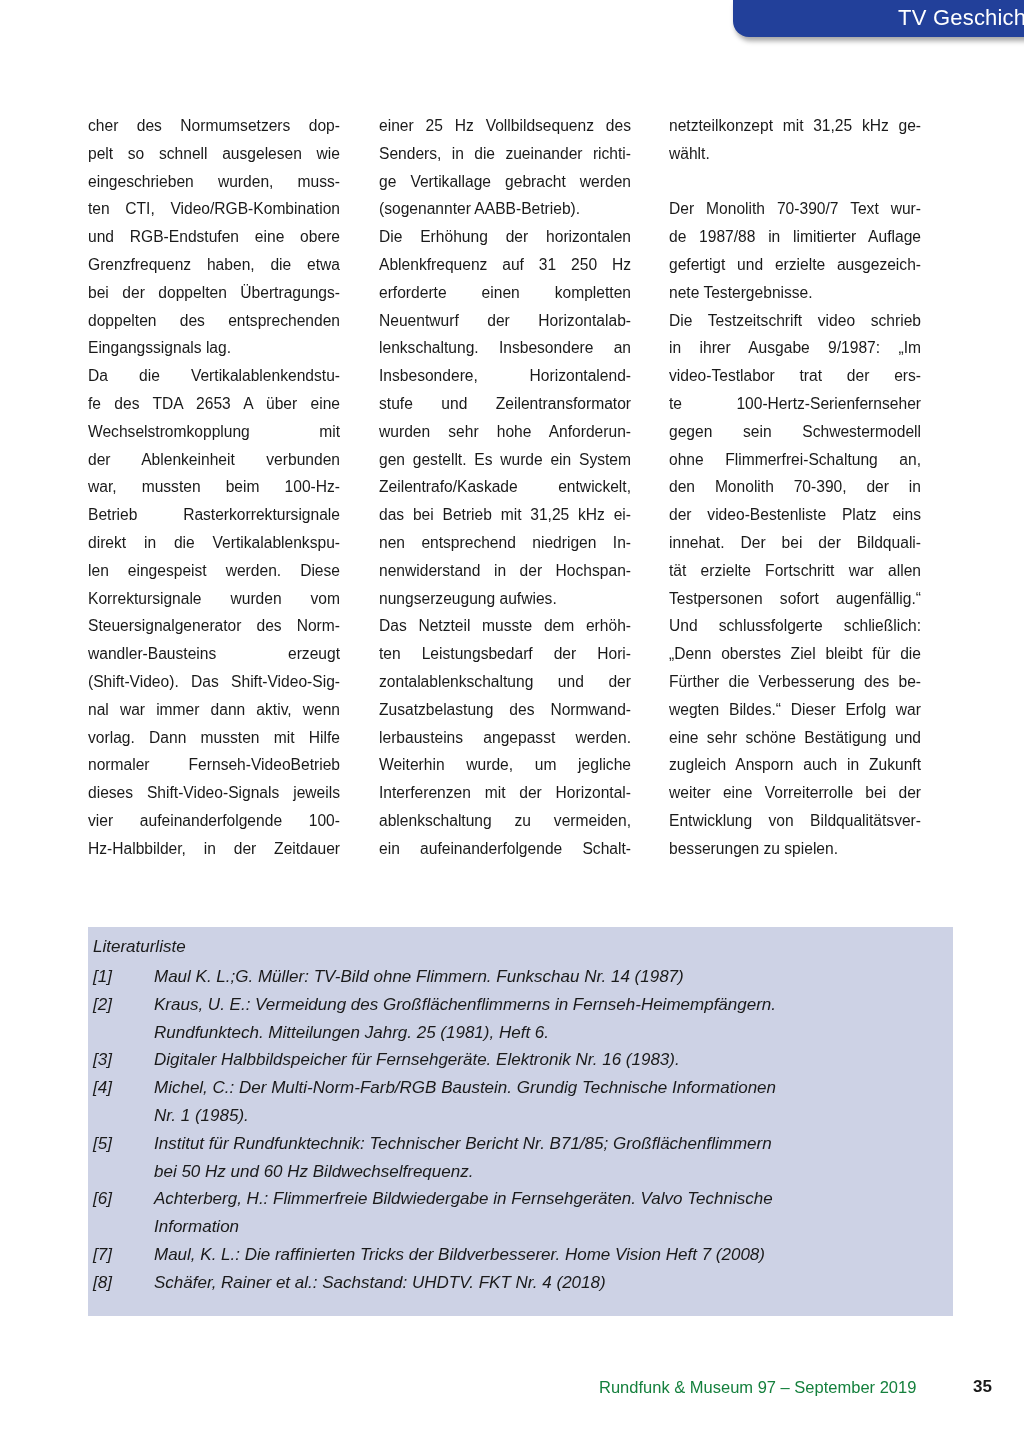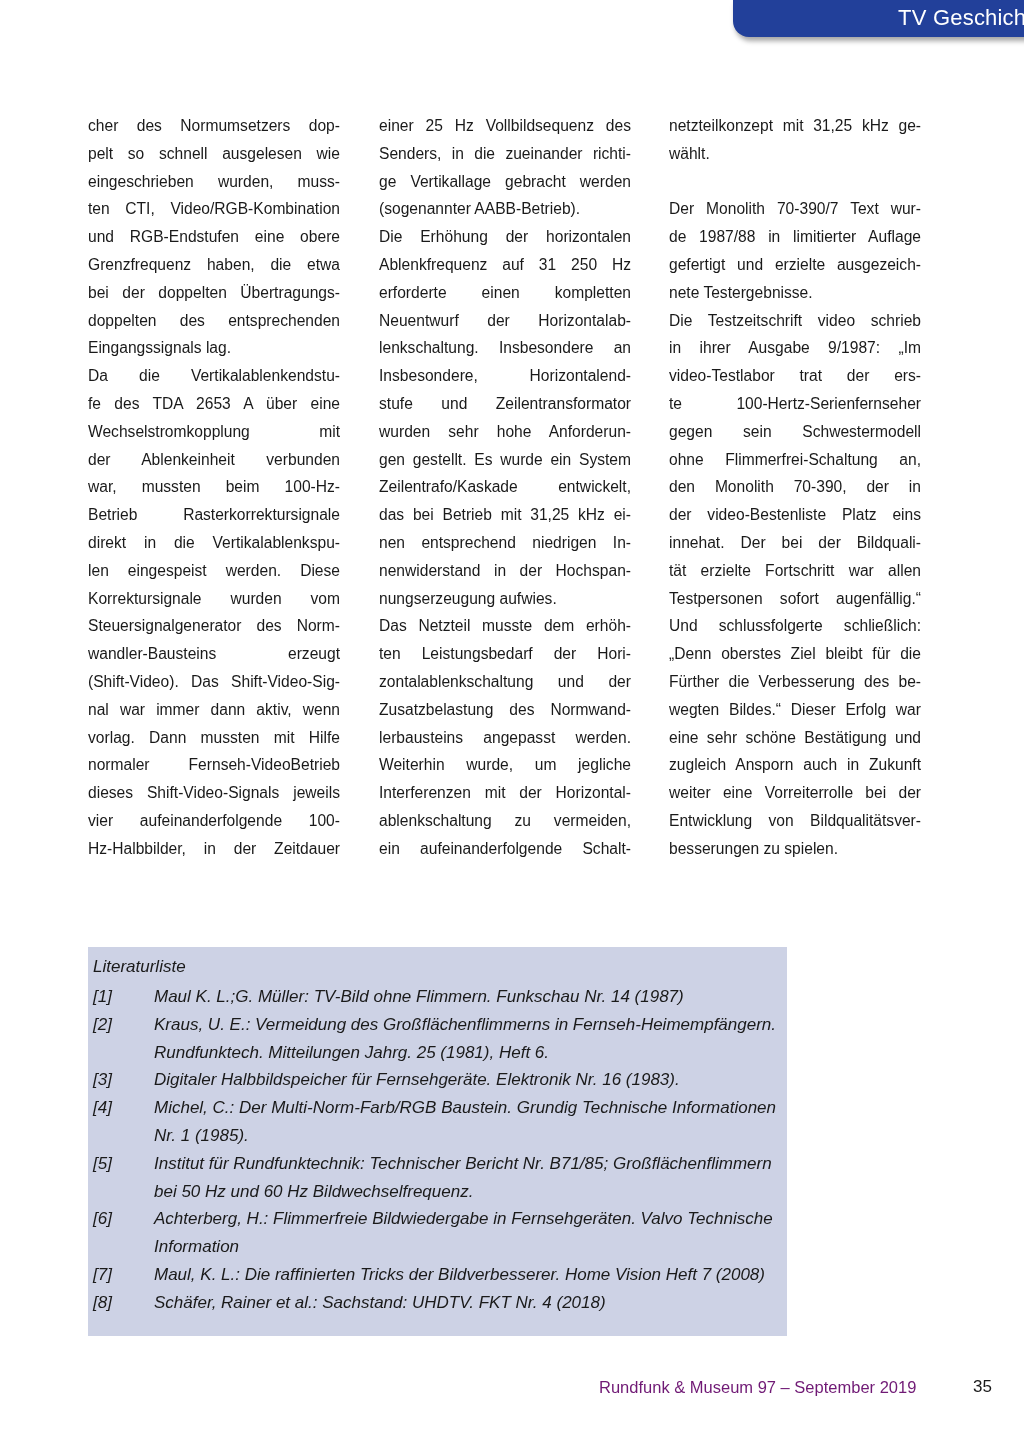--- a/index.html
+++ b/index.html
@@ -21,36 +21,36 @@
     position: absolute; top: 112px; width: 252px;
     font-size: 15.6px; line-height: 27.8px; text-align: justify;
   }
   .col .line { display: block; text-align: justify; text-align-last: justify; white-space: nowrap; }
   .col .line.last { text-align-last: left; }
   .col .spacer { display: block; height: 27.8px; }
   #col1 { left: 88px; }
   #col2 { left: 379px; }
   #col3 { left: 669px; }
   .refbox {
-    position: absolute; left: 88px; top: 947px; width: 699px; height: 389px;
+    position: absolute; left: 88px; top: 927px; width: 865px; height: 389px;
     background: #cdd2e5;
   }
   .refbox .title {
     position: absolute; left: 5px; top: 10px; font-style: italic; font-size: 17px;
   }
   .ref {
     position: absolute; left: 5px; font-style: italic; font-size: 17px; line-height: 27.8px;
   }
   .ref .num { position: absolute; left: 0; width: 50px; }
   .ref .txt { position: absolute; left: 61px; white-space: nowrap; }
   .footer {
-    position: absolute; top: 1378px; left: 599px; font-size: 16.5px; color: #701a75;
+    position: absolute; top: 1378px; left: 599px; font-size: 16.5px; color: #15803d;
   }
   .page-number {
-    position: absolute; top: 1377px; left: 973px; font-size: 17px; font-weight: normal;
+    position: absolute; top: 1377px; left: 973px; font-size: 17px; font-weight: bold;
   }
 </style>
 </head>
 <body>
 
 <div class="header-tab">
   <span class="header-title">TV Geschichte</span>
 </div>
 
 <div class="col" id="col1">

